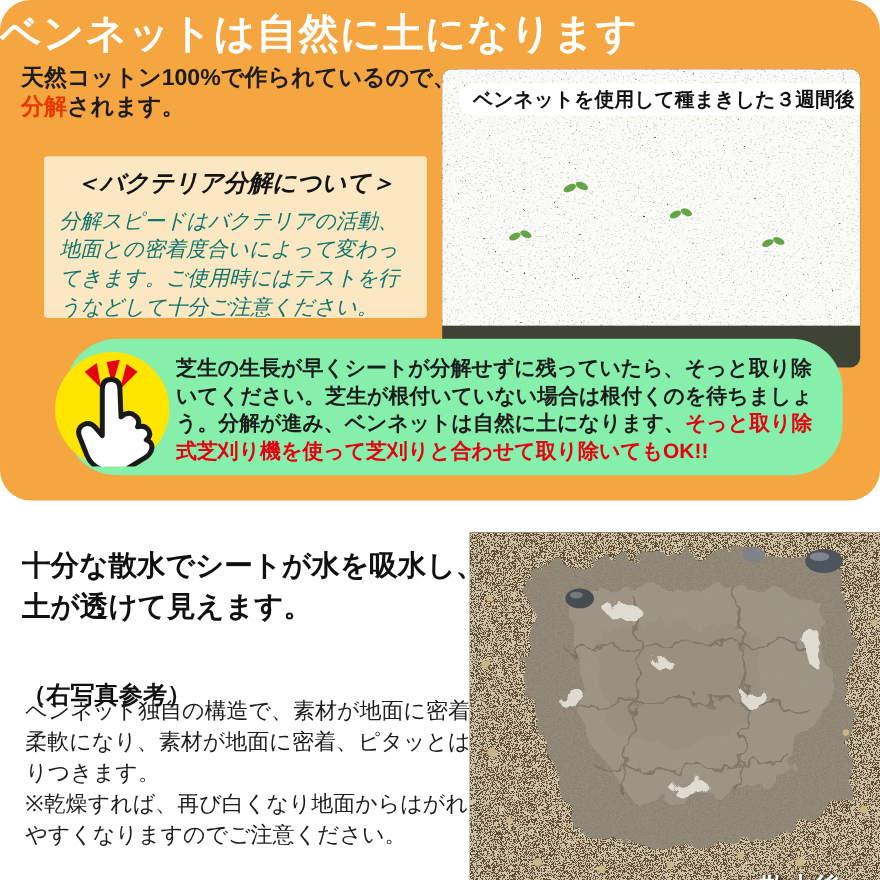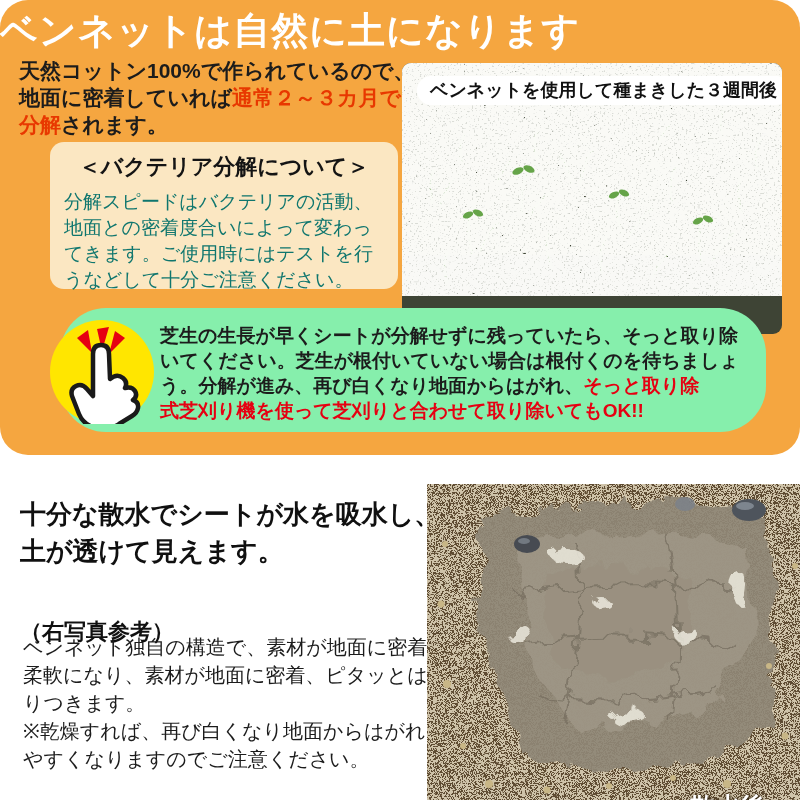--- a/index.html
+++ b/index.html
@@ -17,22 +17,22 @@
     position:absolute; left:0; top:6px; width:100%;
     text-align:left; font-size:37px; font-weight:800; color:#ffffff;
     letter-spacing:1px;
   }
   .intro {
     position:absolute; left:19px; top:57px;
     font-size:21px; font-weight:600; line-height:27px; color:#1c1c1c;
   }
   .red1 { color:#e83800; }
   .bacteria {
-    position:absolute; left:50px; top:142px; width:348px; height:147px;
-    background:#fbe7c2; border-radius:14px;
+    position:absolute; left:40px; top:142px; width:348px; height:147px;
+    background:#fbe7c2; border-radius:3px;font-style:italic;
   }
   .bacteria-title {
     margin-top:10px; text-align:center;
     font-size:22px; font-weight:800; color:#141414;
   }
   .bacteria-body {
     margin:7px 0 0 14px;
     font-size:19px; font-weight:500; line-height:26px; color:#0f766e;
     white-space:pre-line;
   }
@@ -84,21 +84,20 @@
   }
 </style>
 </head>
 <body>
 
 <div class="banner">
   <div class="page-title">ベンネットは自然に土になります</div>
 
   <div class="intro">
     <div><span>天然コットン100%で作られているので、</span></div>
-    <div><span>地面に密着していれば</span><span class="red1">通常２～３カ月で</span></div>
     <div><span class="red1">分解</span><span>されます。</span></div>
   </div>
 
   <div class="bacteria">
     <div class="bacteria-title">＜バクテリア分解について＞</div>
     <div class="bacteria-body">分解スピードはバクテリアの活動、
 地面との密着度合いによって変わっ
 てきます。ご使用時にはテストを行
 うなどして十分ご注意ください。</div>
   </div>
@@ -171,21 +170,21 @@
           <polygon points="50,15 62,13 55,37"></polygon>
           <polygon points="30,24 41,16 45,39"></polygon>
           <polygon points="68,17 78,24 62,40"></polygon>
         </g>
         <path d="M46,40 q0,-9 8,-9 q8,0 8,9 l1,25 q7,-6 13,-1 q5,4 2,10 q7,-2 10,3 q3,5 -2,9 q6,2 5,8 q-1,5 -6,8 l-13,8 q-12,8 -24,4 q-12,-4 -16,-14 l-7,-18 q-2,-7 4,-10 q6,-3 11,3 l6,7 z" fill="#ffffff" stroke="#1a1a1a" stroke-width="4.5" stroke-linejoin="round"></path>
       </svg>
     </div>
     <div class="note-text">
       <div>芝生の生長が早くシートが分解せずに残っていたら、そっと取り除</div>
       <div>いてください。芝生が根付いていない場合は根付くのを待ちましょ</div>
-      <div><span>う。分解が進み、再び白くなり地面からはがれ、</span><span class="red2">そっと取り除</span></div>
+      <div><span>う。分解が進み、ベンネットは自然に土になります、</span><span class="red2">そっと取り除</span></div>
       <div><span class="red2">式芝刈り機を使って芝刈りと合わせて取り除いてもOK!!</span></div>
     </div>
   </div>
 </div>
 
 <div class="watering-head">十分な散水でシートが水を吸水し、
 土が透けて見えます。</div>
 <div class="watering-sub">（右写真参考）</div>
 <div class="watering-body">ベンネット独自の構造で、素材が地面に密着
 柔軟になり、素材が地面に密着、ピタッとは

